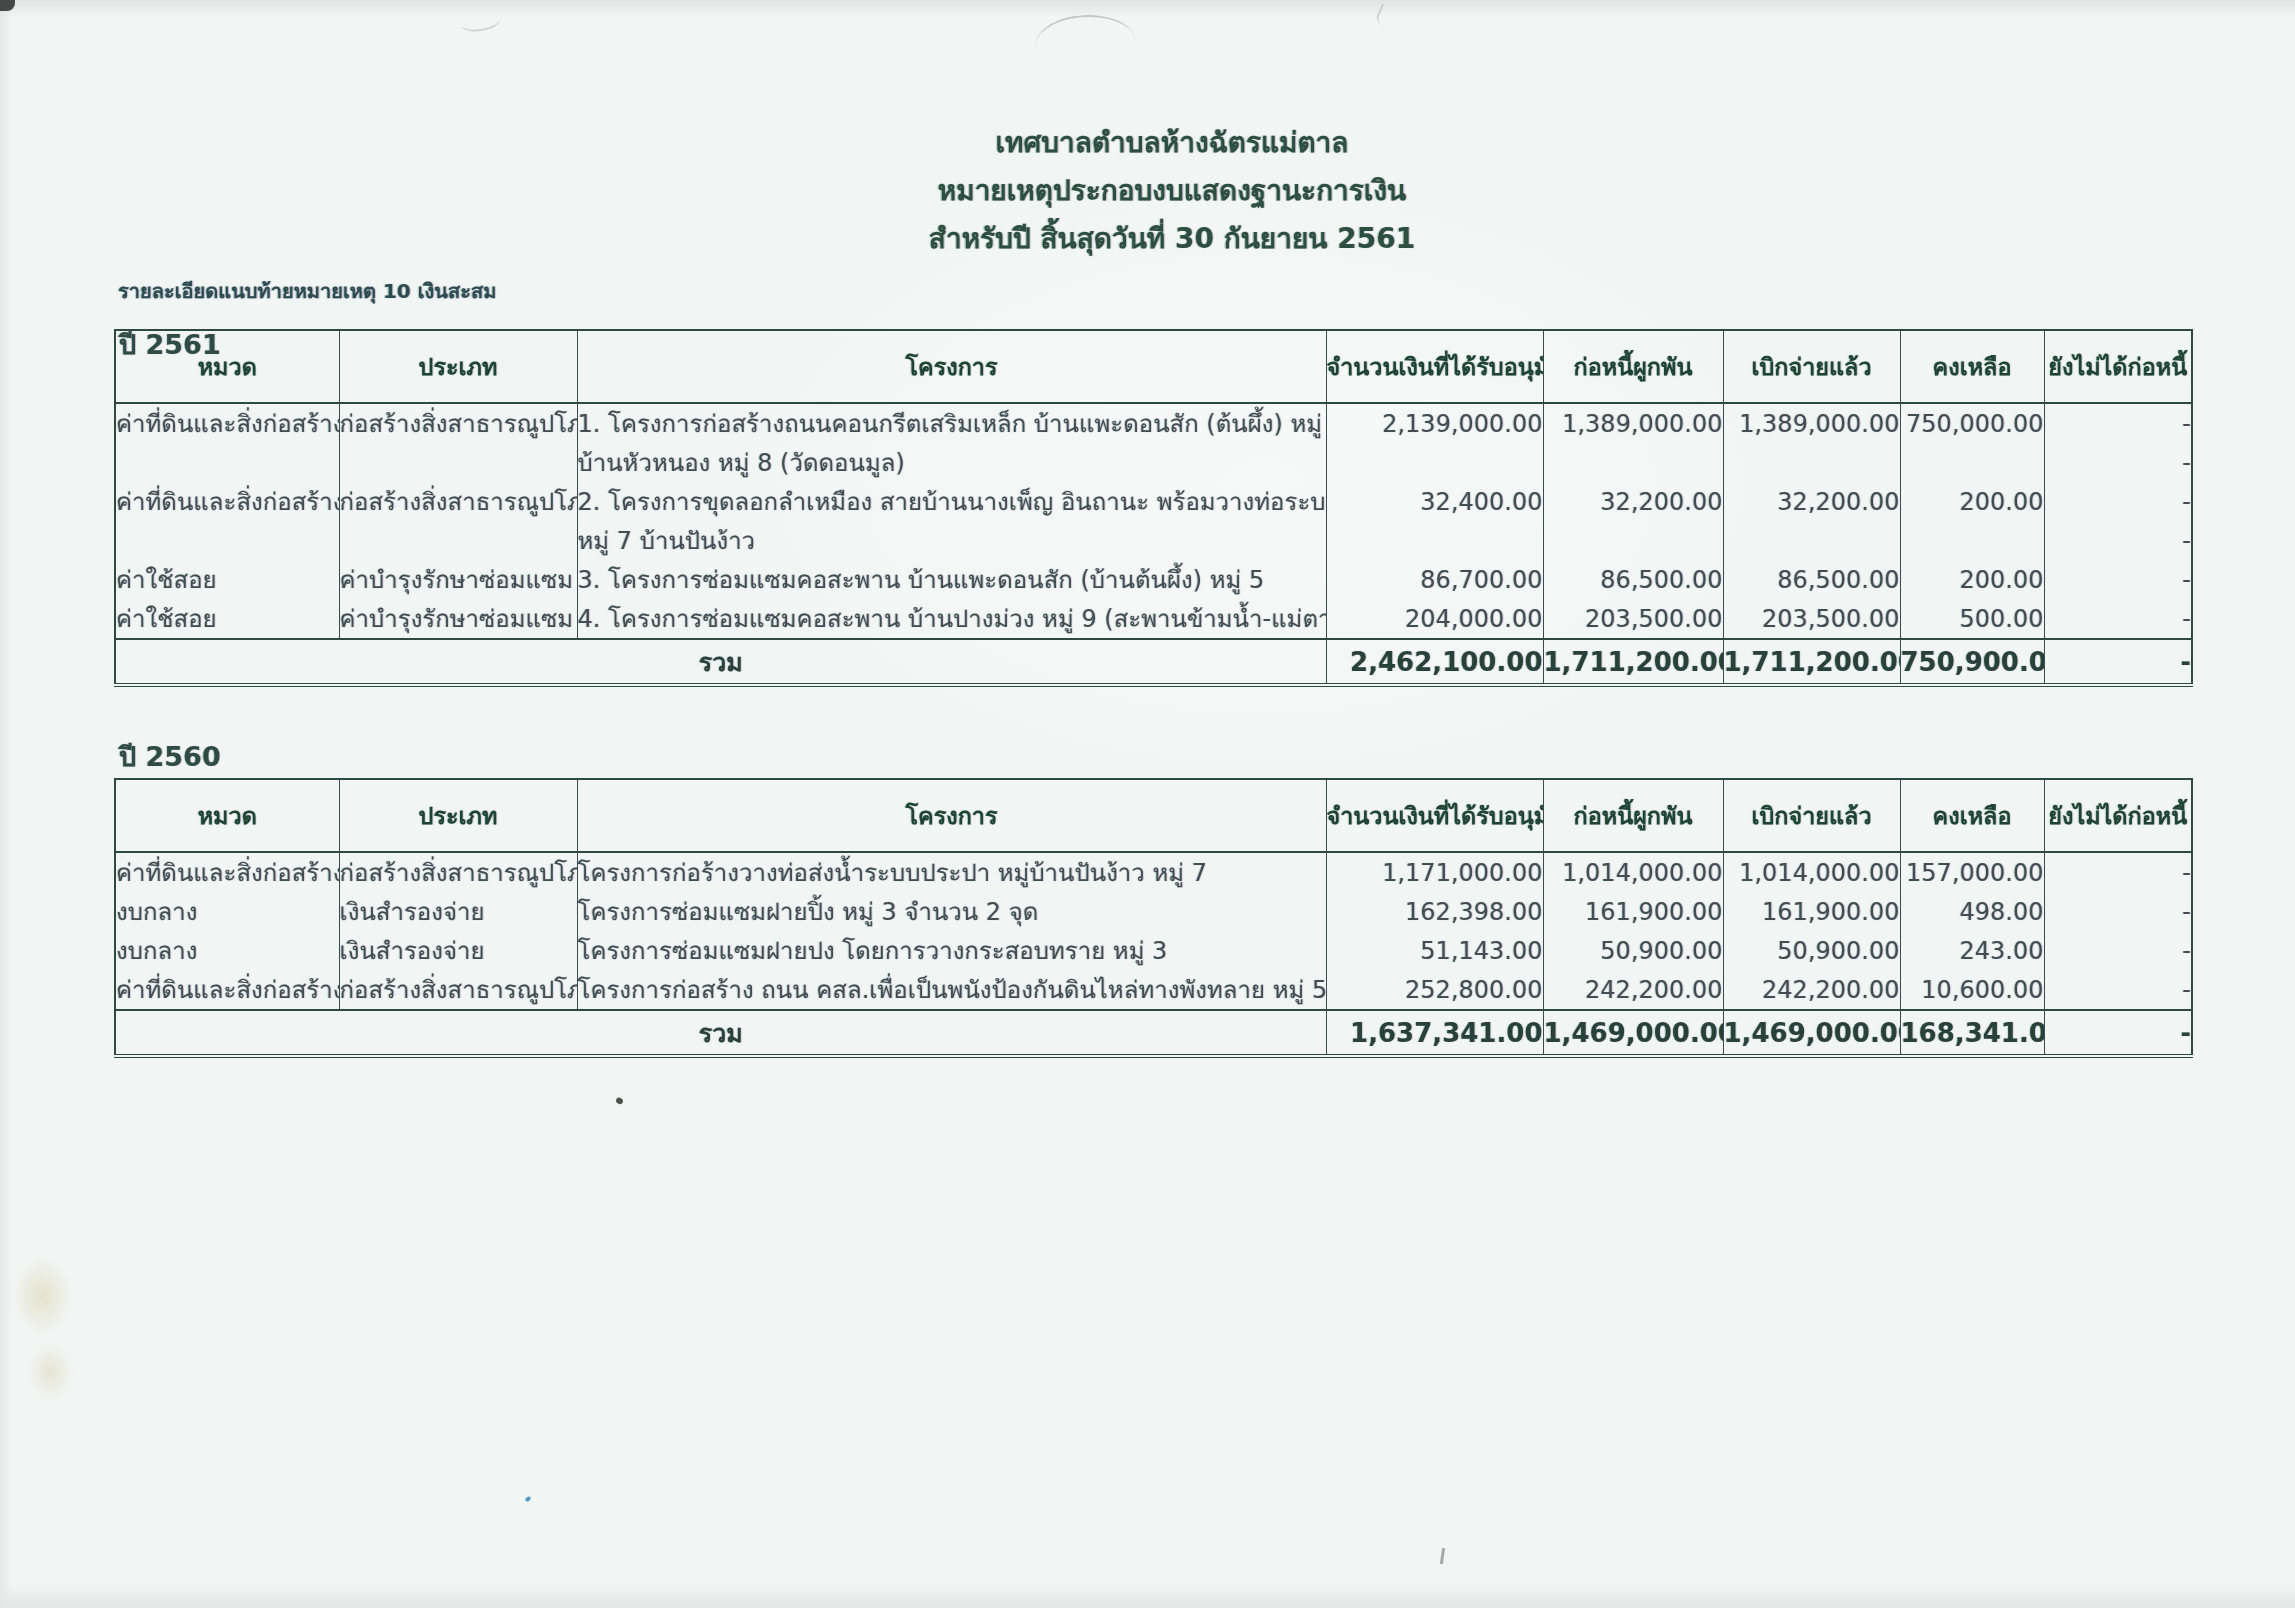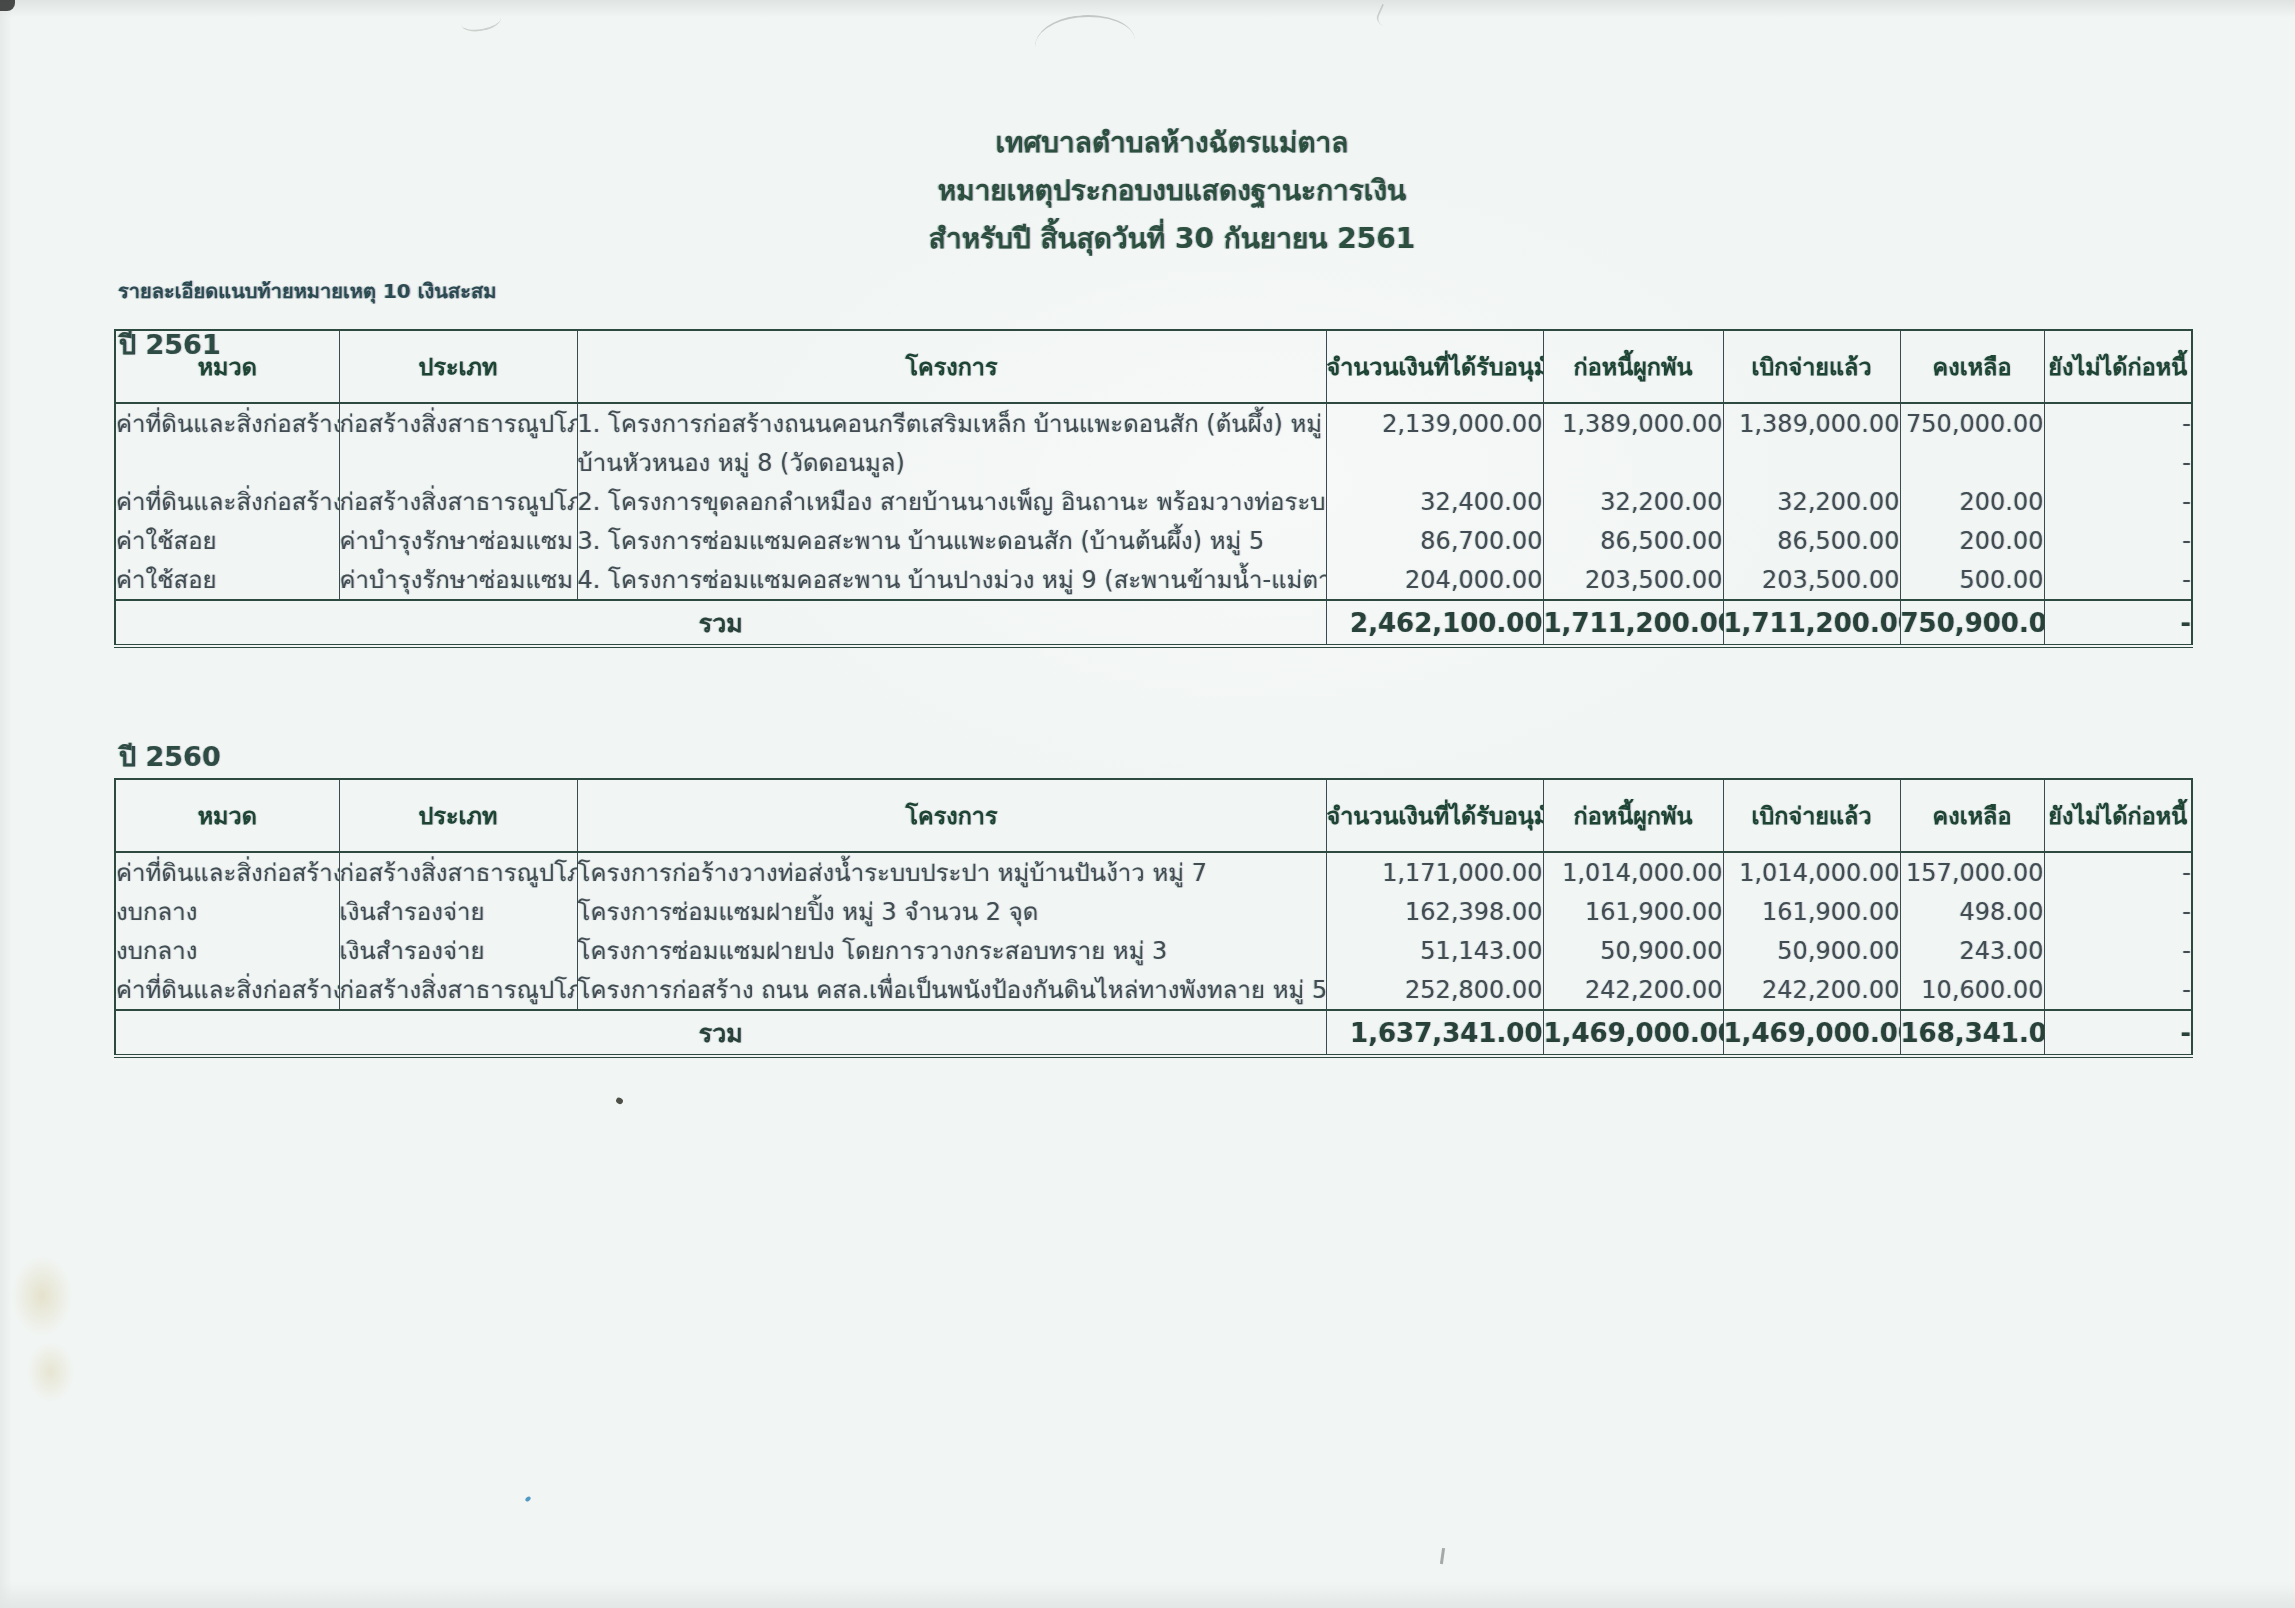--- a/index.html
+++ b/index.html
@@ -148,20 +148,30 @@
       <td class="c-cat t">ค่าที่ดินและสิ่งก่อสร้าง</td>
       <td class="vb c-type t">ก่อสร้างสิ่งสาธารณูปโภค</td>
       <td class="vb c-proj t">2. โครงการขุดลอกลำเหมือง สายบ้านนางเพ็ญ  อินถานะ พร้อมวางท่อระบายน้ำ</td>
       <td class="vb num t">32,400.00</td>
       <td class="vb num t">32,200.00</td>
       <td class="vb num t">32,200.00</td>
       <td class="vb num t">200.00</td>
       <td class="vb dash t">-</td>
     </tr>
     <tr class="line">
+      <td class="c-cat t"></td>
+      <td class="vb c-type t"></td>
+      <td class="vb c-proj t">หมู่ 7 บ้านปันง้าว</td>
+      <td class="vb num t"></td>
+      <td class="vb num t"></td>
+      <td class="vb num t"></td>
+      <td class="vb num t"></td>
+      <td class="vb dash t">-</td>
+    </tr>
+    <tr class="line">
       <td class="c-cat t">ค่าใช้สอย</td>
       <td class="vb c-type t">ค่าบำรุงรักษาซ่อมแซม</td>
       <td class="vb c-proj t">3. โครงการซ่อมแซมคอสะพาน บ้านแพะดอนสัก (บ้านต้นผึ้ง) หมู่ 5</td>
       <td class="vb num t">86,700.00</td>
       <td class="vb num t">86,500.00</td>
       <td class="vb num t">86,500.00</td>
       <td class="vb num t">200.00</td>
       <td class="vb dash t">-</td>
     </tr>
     <tr class="line">

